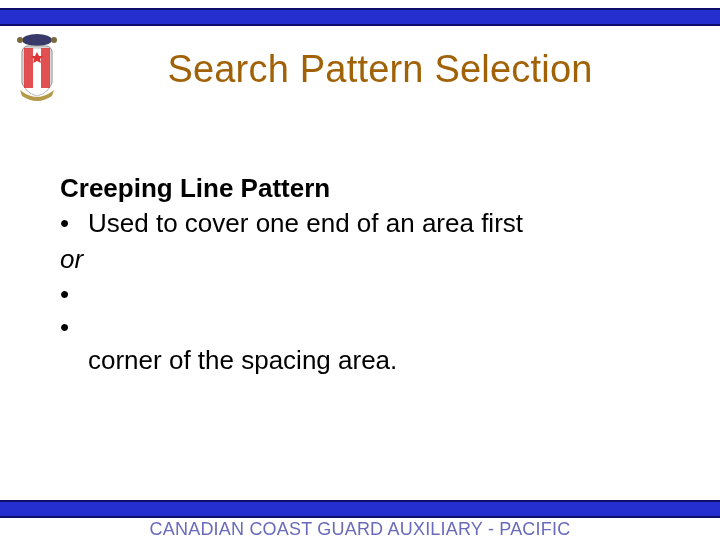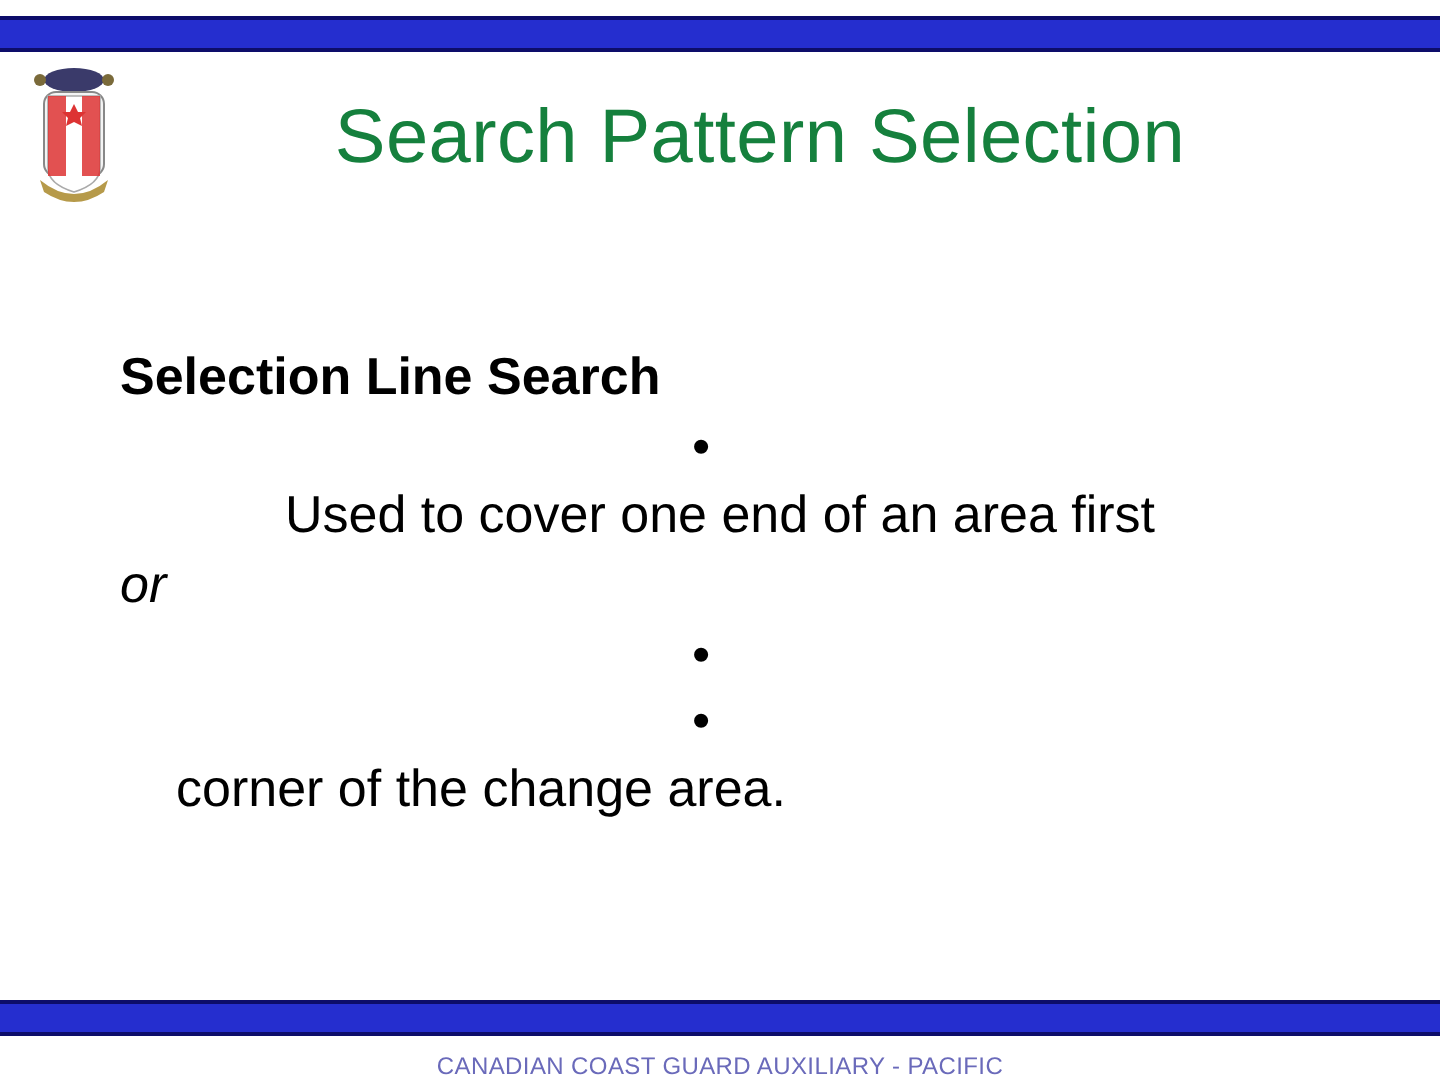--- a/index.html
+++ b/index.html
@@ -4,33 +4,33 @@
 <style>
   * { margin: 0; padding: 0; box-sizing: border-box; }
   html, body { width: 720px; height: 540px; font-family: Arial, Helvetica, sans-serif; background: #fff; overflow: hidden; }
   .slide { width: 720px; height: 540px; position: relative; }
   .topband { width: 100%; height: 18px; background: #252ecf; border-top: 2px solid #0d0d6a; border-bottom: 2px solid #0d0d6a; margin-top: 8px; }
   .crest {
     position: absolute; left: 10px; top: 22px; width: 54px; height: 78px;
   }
   .crest svg { width: 100%; height: 100%; }
   .titlewrap { margin-top: 22px; text-align: center; padding-left: 70px; padding-right: 30px; }
-  .title { font-size: 38px; color: #15803d; font-weight: 400; letter-spacing: 0.2px; }
+  .title { font-size: 38px; color: #a16207; font-weight: 400; letter-spacing: 0.2px; }
   .body { position: absolute; left: 60px; right: 60px; top: 164px; font-size: 26px; line-height: 1.28; color: #000; }
   .subhead { font-weight: bold; margin-bottom: 2px; }
-  .line { display: flex; align-items: center; flex-direction: column; }
+  .line { display: flex; align-items: flex-end; }
   .bullet { display: inline-block; width: 28px; flex: 0 0 28px; }
   .bullet::before { content: "\2022"; }
   .indent-cont { padding-left: 28px; }
   .or { margin: 2px 0; font-style: italic; }
   .bottomband {
     position: absolute; left: 0; right: 0; bottom: 30px;
     height: 18px; background: #252ecf; border-top: 2px solid #0d0d6a; border-bottom: 2px solid #0d0d6a;
   }
-  .footer { position: absolute; left: 0; right: 0; bottom: 8px; text-align: center; font-size: 12px; color: #6a6aba; letter-spacing: 0.2px; }
+  .footer { position: absolute; left: 0; right: 0; bottom: 8px; text-align: center; font-size: 18px; color: #6a6aba; letter-spacing: 0.2px; }
 </style>
 </head>
 <body>
 
 <div class="slide">
 
   <div class="topband"></div>
 
   <div class="crest">
     <svg viewBox="0 0 54 78">
@@ -44,35 +44,35 @@
       <path d="M27 22 l2 4 l4 0 l-3 3 l1 4 l-4 -2 l-4 2 l1 -4 l-3 -3 l4 0 z" fill="#d33"></path>
       <path d="M10 60 q17 14 34 0 l-2 6 q-15 10 -30 0 z" fill="#b69a4a"></path>
     </svg>
   </div>
 
   <div class="titlewrap">
     <h1 class="title">Search Pattern Selection</h1>
   </div>
 
   <div class="body">
-    <div class="subhead">Selection Line Search</div>
+    <div class="subhead">Creeping Line Pattern</div>
 
     <div class="line">
       <span class="bullet"></span>
       <span>Used to cover one end of an area first</span>
     </div>
 
     <div class="or">or</div>
 
     <div class="line">
       <span class="bullet"></span>
     </div>
 
     <div class="line">
       <span class="bullet"></span>
     </div>
-    <div class="indent-cont">corner of the change area.</div>
+    <div class="indent-cont">corner of the spacing area.</div>
   </div>
 
   <div class="bottomband"></div>
   <div class="footer">CANADIAN COAST GUARD AUXILIARY - PACIFIC</div>
 
 </div>
 
 </body></html>

